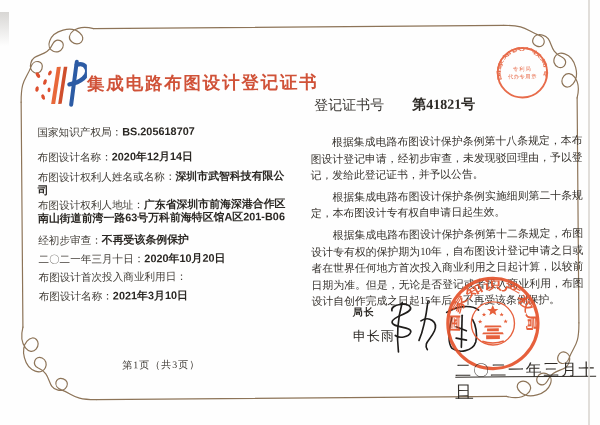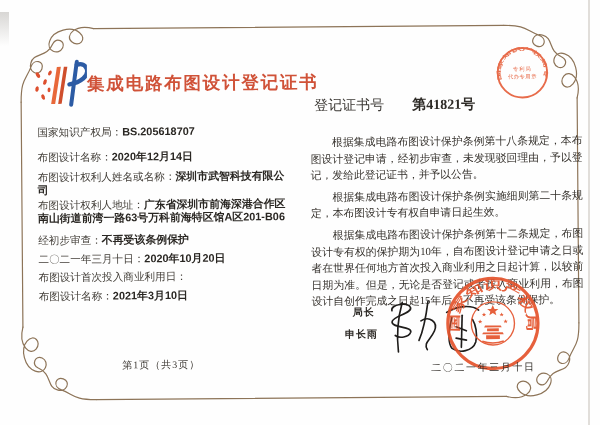--- a/index.html
+++ b/index.html
@@ -46,25 +46,25 @@
   
   .right-col{left:311px;top:134px;width:272px;}
   .para{
     font-size:10.8px;line-height:16.6px;color:#35312c;margin:0 0 5px;
     text-align:justify;text-indent:2em;
   }
 
   
   .issuer-title{left:352px;top:306px;font-size:10px;font-weight:700;color:#2c2925;
     font-family:"Liberation Sans","DejaVu Sans",sans-serif;letter-spacing:1px;}
-  .issuer-name{left:344px;top:328px;font-size:10px;font-weight:700;color:#2c2925;
+  .issuer-name{left:352px;top:328px;font-size:13px;font-weight:400;color:#2c2925;
     font-family:"Liberation Sans","DejaVu Sans",sans-serif;letter-spacing:1px;}
   .signature-svg{left:386px;top:297px;width:98px;height:64px;}
   .main-seal-svg{left:443px;top:276px;width:98px;height:98px;opacity:.92;}
-  .issue-date{left:430px;top:362px;font-size:10px;letter-spacing:1.6px;color:#302c27;}
+  .issue-date{left:454px;top:362px;font-size:16px;letter-spacing:1.6px;color:#302c27;text-decoration:underline;}
   .small-seal-svg{left:495px;top:46px;width:57px;height:57px;opacity:.85;}
 
   .frame-svg{left:0;top:0;width:600px;height:425px;pointer-events:none;}
 </style>
 </head>
 <body>
 
 <div class="tilt">
 
   <svg class="abs frame-svg" viewBox="0 0 600 425" fill="none" stroke="#8d7458" stroke-width="1.2" stroke-linecap="round">

